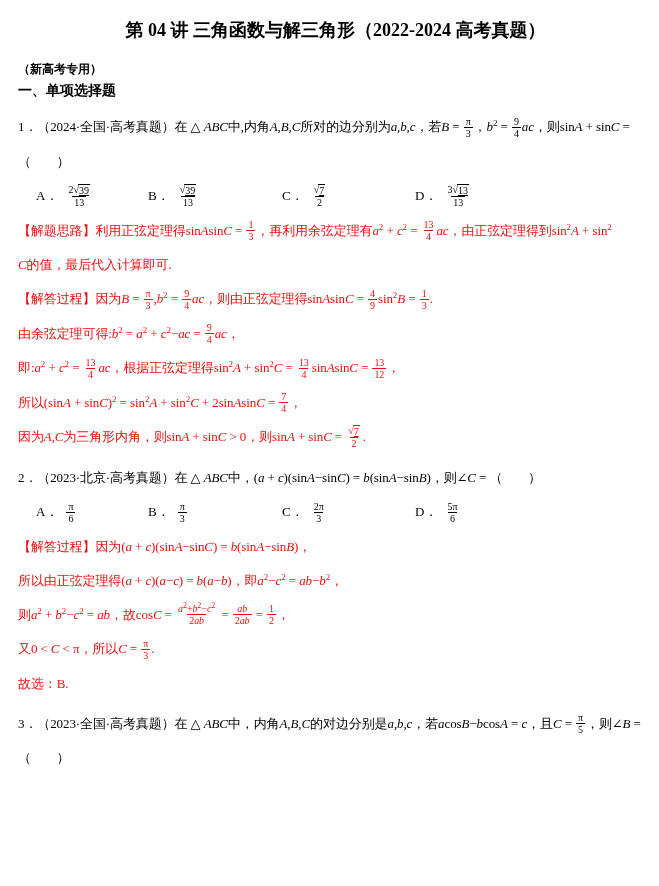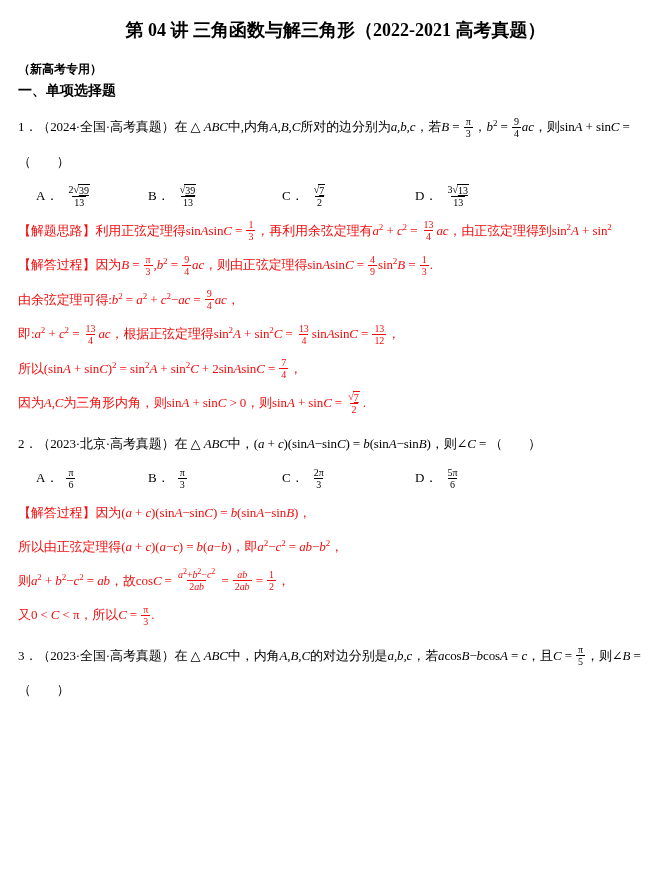--- a/index.html
+++ b/index.html
@@ -33,21 +33,21 @@
   .frac sup.msup{font-size:8px;}
   .sqrt{display:inline-flex;align-items:flex-start;}
   .sqrt-sym{letter-spacing:-1px;}
   .sqrt-rad{border-top:1px solid currentColor;padding:0 1px;text-decoration:underline;}
   .tk{letter-spacing:inherit;}
 </style>
 </head>
 <body>
 
 <div class="page">
-  <h1 class="doc-title">第 04 讲 三角函数与解三角形（2022-2021 高考真题）</h1>
+  <h1 class="doc-title">第 04 讲 三角函数与解三角形（2022-2024 高考真题）</h1>
   <div class="doc-subtitle">（新高考专用）</div>
   <div class="section-heading">一、单项选择题</div>
   <main id="questions">
       <div class="question">
         <div class="line stem q-first"><span class="tk">1．（2024·全国·高考真题）在 △ </span><span class="tk mvar">ABC</span><span class="tk">中,内角</span><span class="tk mvar">A,B,C</span><span class="tk">所对的边分别为</span><span class="tk mvar">a,b,c</span><span class="tk">，若</span><span class="tk mvar">B</span><span class="tk"> = </span><span class="tk frac">
             <span class="num">π</span>
             <span class="den">3</span>
           </span><span class="tk">，</span><span class="tk mvar">b</span><sup class="msup">2</sup><span class="tk"> = </span><span class="tk frac">
             <span class="num">9</span>
             <span class="den">4</span>
@@ -95,20 +95,21 @@
               </span></span>
           </span>
         </div>
         <div class="line sol"><span class="tk">【解题思路】利用正弦定理得sin</span><span class="tk mvar">A</span><span class="tk">sin</span><span class="tk mvar">C</span><span class="tk"> = </span><span class="tk frac">
             <span class="num">1</span>
             <span class="den">3</span>
           </span><span class="tk">，再利用余弦定理有</span><span class="tk mvar">a</span><sup class="msup">2</sup><span class="tk"> + </span><span class="tk mvar">c</span><sup class="msup">2</sup><span class="tk"> = </span><span class="tk frac">
             <span class="num">13</span>
             <span class="den">4</span>
           </span><span class="tk mvar">ac</span><span class="tk">，由正弦定理得到sin</span><sup class="msup">2</sup><span class="tk mvar">A</span><span class="tk"> + sin</span><sup class="msup">2</sup></div>
+        <div class="line sol"><span class="tk mvar">C</span><span class="tk">的值，最后代入计算即可.</span></div>
         <div class="line sol"><span class="tk">【解答过程】因为</span><span class="tk mvar">B</span><span class="tk"> = </span><span class="tk frac">
             <span class="num">π</span>
             <span class="den">3</span>
           </span><span class="tk">,</span><span class="tk mvar">b</span><sup class="msup">2</sup><span class="tk"> = </span><span class="tk frac">
             <span class="num">9</span>
             <span class="den">4</span>
           </span><span class="tk mvar">ac</span><span class="tk">，则由正弦定理得sin</span><span class="tk mvar">A</span><span class="tk">sin</span><span class="tk mvar">C</span><span class="tk"> = </span><span class="tk frac">
             <span class="num">4</span>
             <span class="den">9</span>
           </span><span class="tk">sin</span><sup class="msup">2</sup><span class="tk mvar">B</span><span class="tk"> = </span><span class="tk frac">
@@ -182,20 +183,21 @@
             <span class="num"><span class="tk mvar">ab</span></span>
             <span class="den"><span class="tk">2</span><span class="tk mvar">ab</span></span>
           </span><span class="tk"> = </span><span class="tk frac">
             <span class="num">1</span>
             <span class="den">2</span>
           </span><span class="tk">，</span></div>
         <div class="line sol"><span class="tk">又0 &lt; </span><span class="tk mvar">C</span><span class="tk"> &lt; π，所以</span><span class="tk mvar">C</span><span class="tk"> = </span><span class="tk frac">
             <span class="num">π</span>
             <span class="den">3</span>
           </span><span class="tk">.</span></div>
+        <div class="line sol"><span class="tk">故选：B.</span></div>
       </div>
       <div class="question">
         <div class="line stem q-first"><span class="tk">3．（2023·全国·高考真题）在 △ </span><span class="tk mvar">ABC</span><span class="tk">中，内角</span><span class="tk mvar">A,B,C</span><span class="tk">的对边分别是</span><span class="tk mvar">a,b,c</span><span class="tk">，若</span><span class="tk mvar">a</span><span class="tk">cos</span><span class="tk mvar">B</span><span class="tk">−</span><span class="tk mvar">b</span><span class="tk">cos</span><span class="tk mvar">A</span><span class="tk"> = </span><span class="tk mvar">c</span><span class="tk">，且</span><span class="tk mvar">C</span><span class="tk"> = </span><span class="tk frac">
             <span class="num">π</span>
             <span class="den">5</span>
           </span><span class="tk">，则∠</span><span class="tk mvar">B</span><span class="tk"> =</span></div>
         <div class="line stem"><span class="tk">（　　）</span></div>
       </div>
     </main>
 </div>

